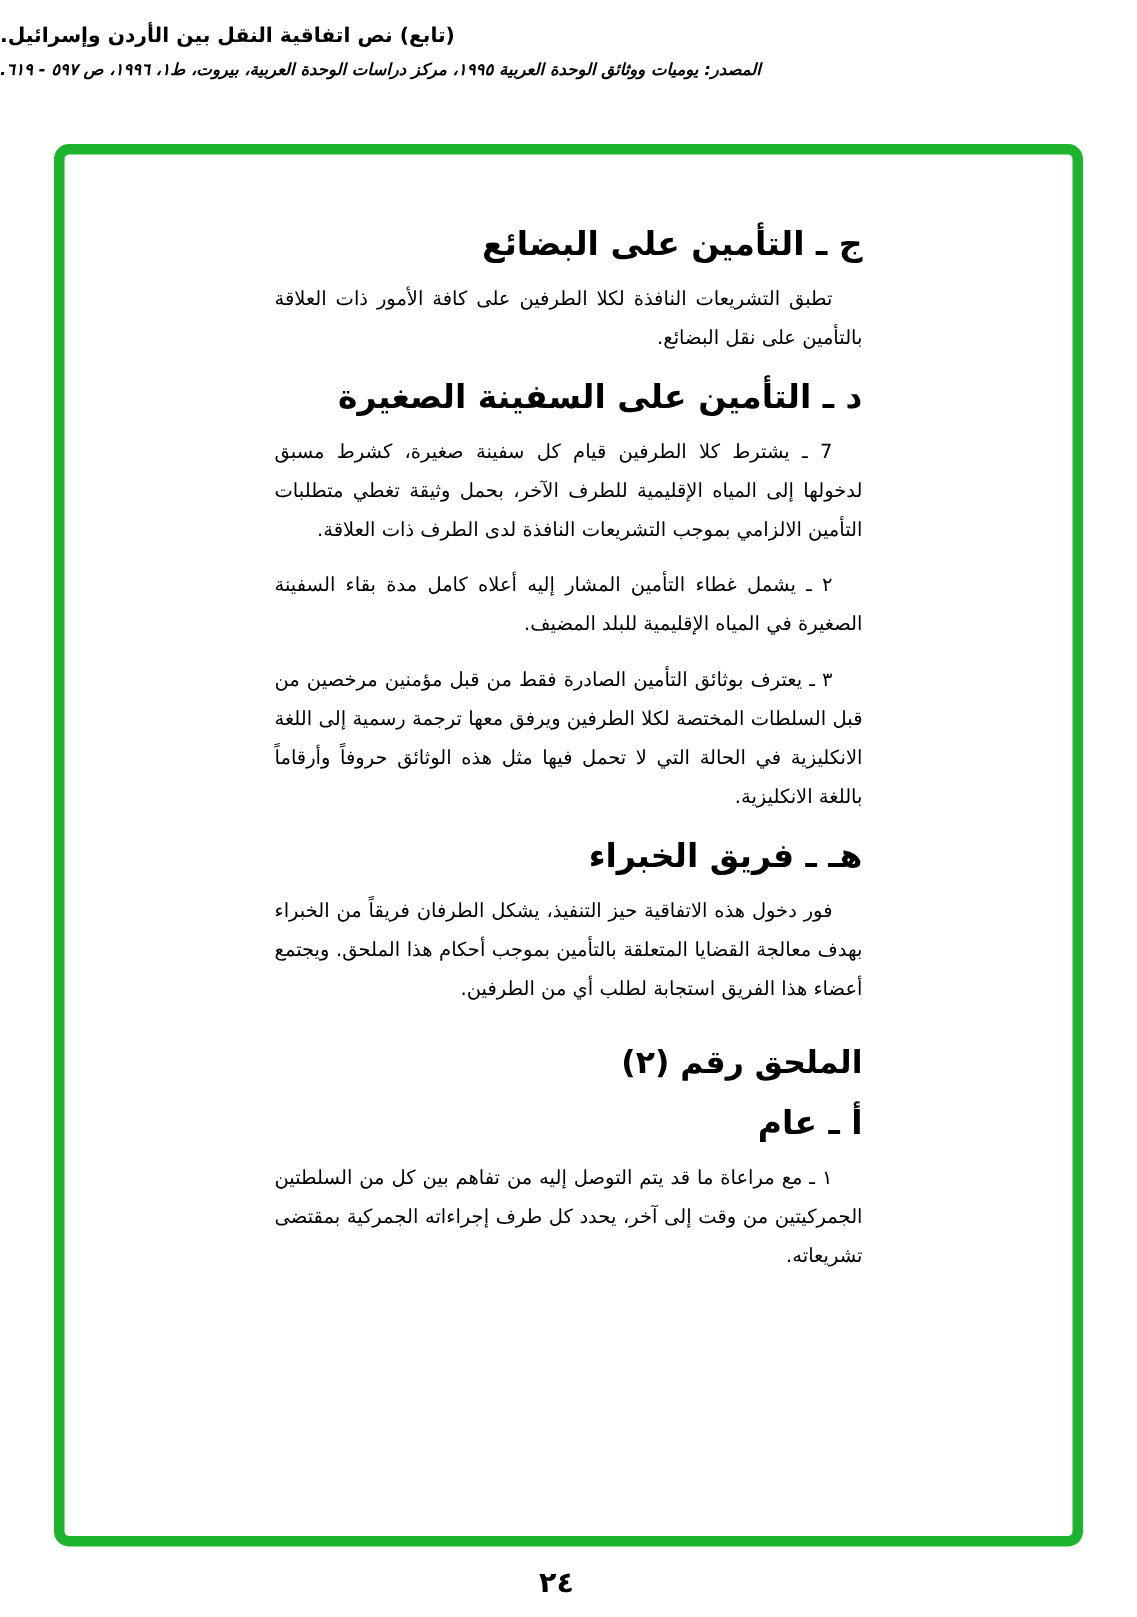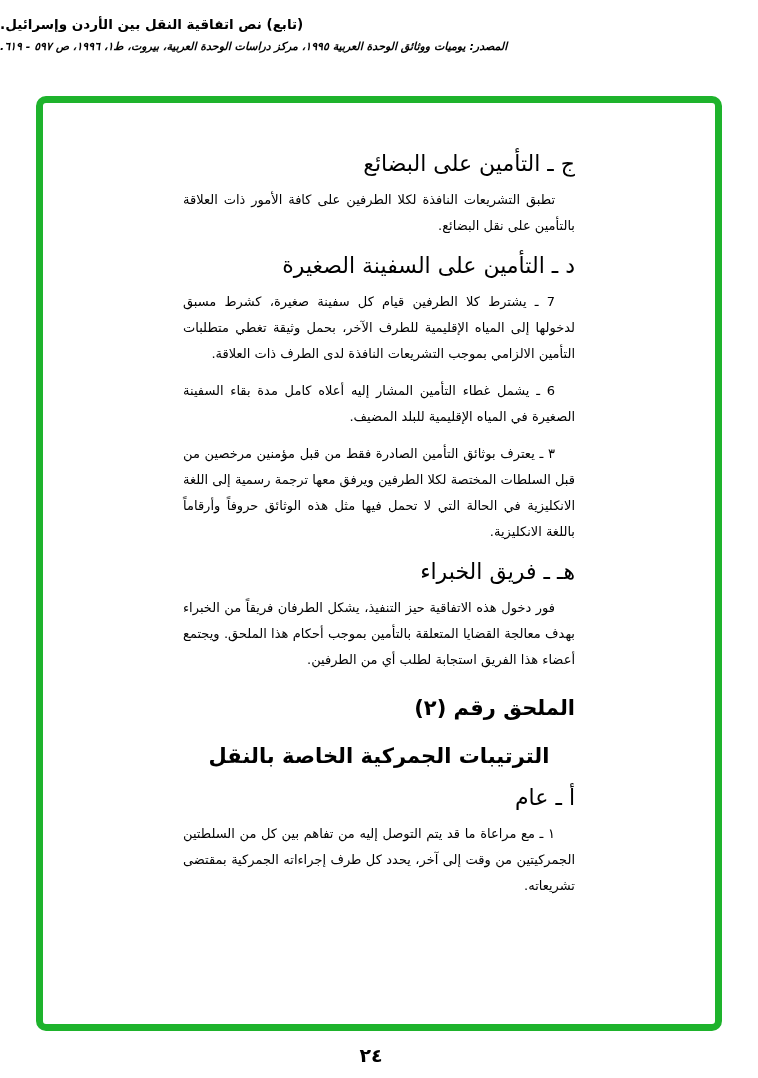--- a/index.html
+++ b/index.html
@@ -39,21 +39,21 @@
   .text-column {
     width: 392px;
     margin: 0 auto;
     padding-top: 34px;
     direction: rtl;
   }
 
   .section-heading {
     font-size: 22px;
     line-height: 30px;
-    font-weight: normal;
+    font-weight: bold;
     text-align: right;
     margin: 12px 0 8px 0;
   }
 
   .para {
     font-size: 13px;
     line-height: 26px;
     text-align: justify;
     text-justify: inter-word;
     text-indent: 20px;
@@ -93,28 +93,27 @@
 </div>
 
 <div class="content-frame">
   <div class="text-column">
 
     <div class="section-heading">ج ـ التأمين على البضائع</div>
     <p class="para">تطبق التشريعات النافذة لكلا الطرفين على كافة الأمور ذات العلاقة بالتأمين على نقل البضائع.</p>
 
     <div class="section-heading">د ـ التأمين على السفينة الصغيرة</div>
     <p class="para">7 ـ يشترط كلا الطرفين قيام كل سفينة صغيرة، كشرط مسبق لدخولها إلى المياه الإقليمية للطرف الآخر، بحمل وثيقة تغطي متطلبات التأمين الالزامي بموجب التشريعات النافذة لدى الطرف ذات العلاقة.</p>
-    <p class="para">6 ـ يشمل غطاء التأمين المشار إليه أعلاه كامل مدة بقاء السفينة الصغيرة في المياه الإقليمية للبلد المضيف.</p>
+    <p class="para">٢ ـ يشمل غطاء التأمين المشار إليه أعلاه كامل مدة بقاء السفينة الصغيرة في المياه الإقليمية للبلد المضيف.</p>
     <p class="para">٣ ـ يعترف بوثائق التأمين الصادرة فقط من قبل مؤمنين مرخصين من قبل السلطات المختصة لكلا الطرفين ويرفق معها ترجمة رسمية إلى اللغة الانكليزية في الحالة التي لا تحمل فيها مثل هذه الوثائق حروفاً وأرقاماً باللغة الانكليزية.</p>
 
     <div class="section-heading">هـ ـ فريق الخبراء</div>
     <p class="para">فور دخول هذه الاتفاقية حيز التنفيذ، يشكل الطرفان فريقاً من الخبراء بهدف معالجة القضايا المتعلقة بالتأمين بموجب أحكام هذا الملحق. ويجتمع أعضاء هذا الفريق استجابة لطلب أي من الطرفين.</p>
 
     <div class="annex-title">الملحق رقم (٢)</div>
-    <div class="annex-subtitle">الترتيبات الجمركية الخاصة بالنقل</div>
 
     <div class="section-heading">أ ـ عام</div>
     <p class="para">١ ـ مع مراعاة ما قد يتم التوصل إليه من تفاهم بين كل من السلطتين الجمركيتين من وقت إلى آخر، يحدد كل طرف إجراءاته الجمركية بمقتضى تشريعاته.</p>
 
   </div>
 </div>
 
 <div class="page-number">٢٤</div>
 
 </body></html>

